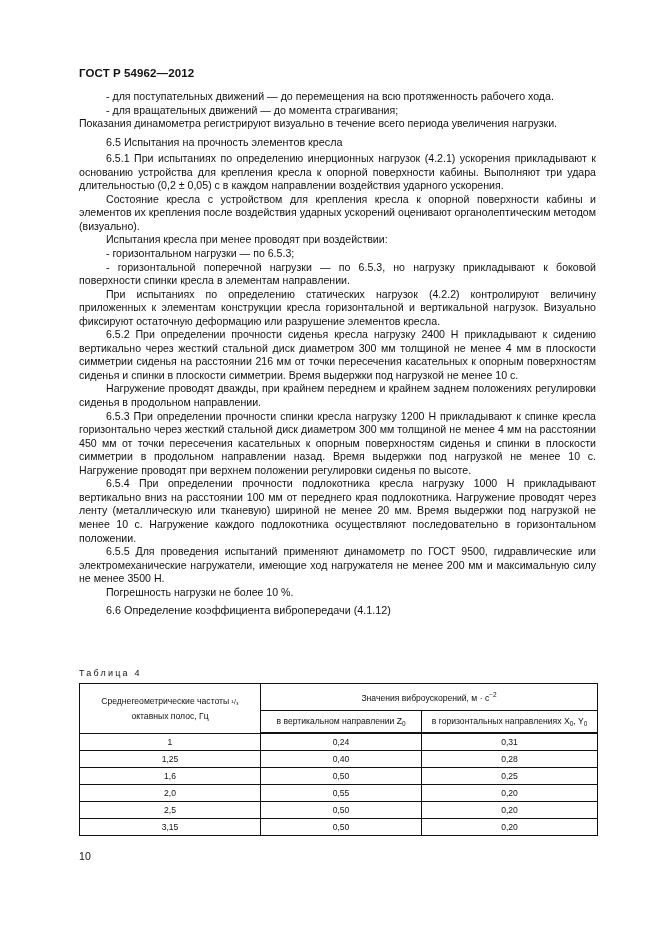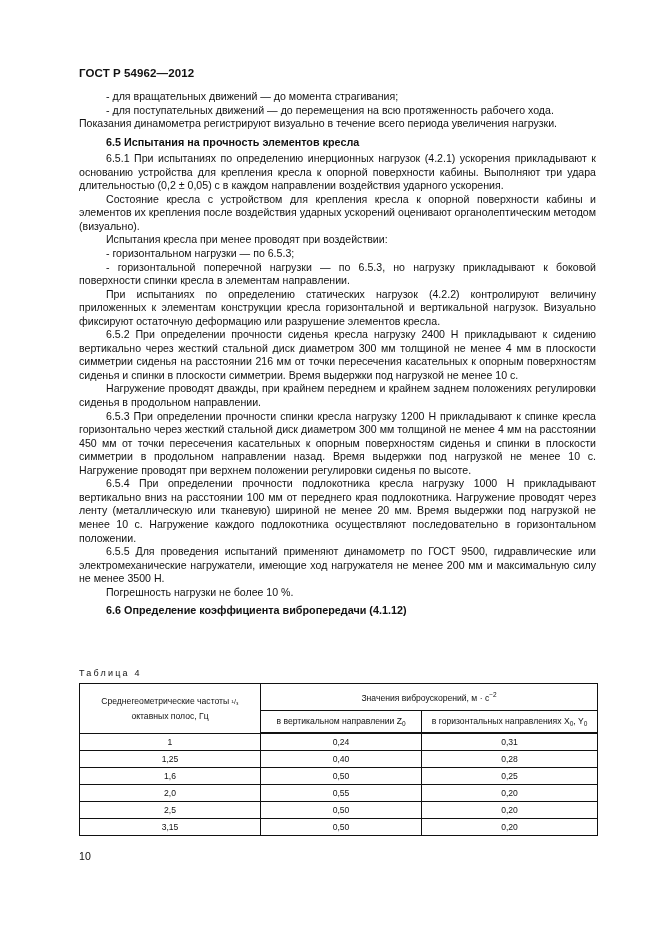--- a/index.html
+++ b/index.html
@@ -5,21 +5,21 @@
   html, body { margin:0; padding:0; background:#ffffff; }
   body { width:661px; height:936px; position:relative; overflow:hidden;
          font-family:"Liberation Sans", sans-serif; color:#111; }
   .page { position:absolute; left:0; top:0; width:526px; height:936px; }
   .header-title { position:absolute; left:79px; top:67px; font-size:11.5px; font-weight:bold; letter-spacing:0.1px; }
   .body-text { position:absolute; left:79px; top:90px; width:517px; font-size:10.6px; line-height:13.55px; }
   .body-text p { margin:0; text-align:justify; }
   .ind { text-indent:27px; }
   .item { padding-left:27px; text-indent:0; }
   .item-wrap { text-indent:27px; }
-  .h2 { font-weight:bold; font-size:10.8px; text-indent:27px; margin:5px 0 3px 0 !important; }
+  .h2 { font-weight:normal; font-size:10.8px; text-indent:27px; margin:5px 0 3px 0 !important; }
   .table-caption { position:absolute; left:79px; top:668px; font-size:9px; letter-spacing:2.2px; }
   table.t4 { position:absolute; left:79px; top:683px; width:518px; border-collapse:collapse;
              font-size:8.6px; table-layout:fixed; }
   table.t4 td, table.t4 th { border:1px solid #111; text-align:center; font-weight:normal; padding:0 3px; }
   table.t4 thead tr.r1 th { height:26px; }
   table.t4 thead tr.r2 th { height:21px; border-bottom:2px solid #111; }
   table.t4 thead th.rowspan { line-height:14px; }
   table.t4 tbody td { height:16px; }
   .sub { font-size:6.5px; vertical-align:-2px; }
   .sup { font-size:6.5px; vertical-align:4px; }
@@ -27,22 +27,22 @@
   .page-num { position:absolute; left:79px; top:850px; font-size:10.6px; }
 </style>
 </head>
 <body>
 
 <div class="page">
 
   <div class="header-title">ГОСТ Р 54962—2012</div>
 
   <div class="body-text">
+    <p class="item">- для поступательных движений — до перемещения на всю протяженность рабочего хода.</p>
     <p class="item">- для вращательных движений — до момента страгивания;</p>
-    <p class="item">- для поступательных движений — до перемещения на всю протяженность рабочего хода.</p>
     <p>Показания динамометра регистрируют визуально в течение всего периода увеличения нагрузки.</p>
 
     <p class="h2">6.5  Испытания на прочность элементов кресла</p>
 
     <p class="ind">6.5.1  При испытаниях по определению инерционных нагрузок (4.2.1) ускорения прикладывают к основанию устройства для крепления кресла к опорной поверхности кабины. Выполняют три удара длительностью (0,2 ± 0,05) с в каждом направлении воздействия ударного ускорения.</p>
     <p class="ind">Состояние кресла с устройством для крепления кресла к опорной поверхности кабины и элементов их крепления после воздействия ударных ускорений оценивают органолептическим методом (визуально).</p>
     <p class="ind">Испытания кресла при менее проводят при воздействии:</p>
     <p class="item">- горизонтальном нагрузки — по 6.5.3;</p>
     <p class="item-wrap">- горизонтальной поперечной нагрузки — по 6.5.3, но нагрузку прикладывают к боковой поверхности спинки кресла в элементам направлении.</p>
     <p class="ind">При испытаниях по определению статических нагрузок (4.2.2) контролируют величину приложенных к элементам конструкции кресла горизонтальной и вертикальной нагрузок. Визуально фиксируют остаточную деформацию или разрушение элементов кресла.</p>

